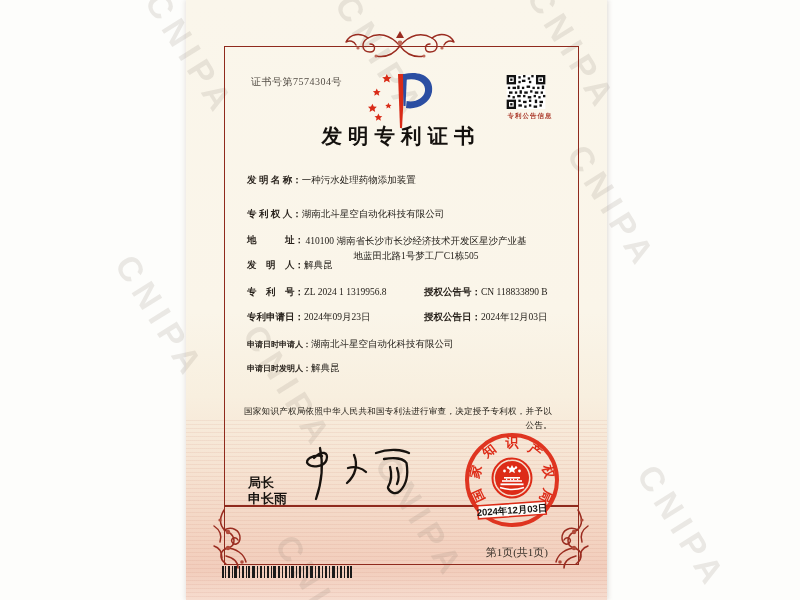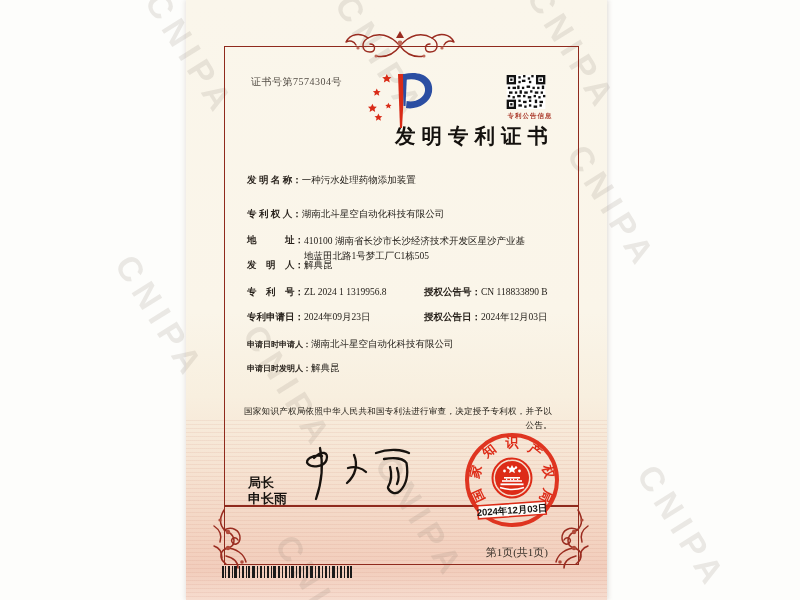--- a/index.html
+++ b/index.html
@@ -18,27 +18,27 @@
       transform:rotate(58deg);transform-origin:left top;white-space:nowrap;z-index:1;}
   
   .frame{position:absolute;left:224px;top:46px;width:353px;height:517px;
          border:1.6px solid #8f2a1d;z-index:2;}
   .sep-line{position:absolute;left:224px;top:505px;width:355px;height:1.6px;
          background:#8f2a1d;z-index:2;}
   .orn{position:absolute;z-index:3;}
   
   .t{position:absolute;z-index:4;color:#221d18;}
   .cert-no{left:251px;top:75px;font-size:10px;letter-spacing:.5px;color:#544e46;}
-  .title{left:242px;top:122px;width:312px;text-align:right;font-size:20.5px;
+  .title{left:242px;top:122px;width:312px;text-align:center;font-size:20.5px;
          font-weight:bold;letter-spacing:6px;text-indent:6px;color:#14110e;}
   .qr-cap{left:501px;top:112px;width:58px;text-align:center;font-size:6.5px;
           font-weight:bold;color:#ab3a2b;letter-spacing:1px;}
   .row{left:247px;font-size:9.5px;line-height:12px;white-space:nowrap;}
   .row .lb{font-weight:bold;color:#2a241e;}
-  .row .val{color:#1f1b16;}
+  .row .val{color:#1f1b16;text-align:center;}
   .row .val-wrap{display:inline-block;vertical-align:top;white-space:normal;
                  width:224px;line-height:14.5px;}
   .row.small .lb{font-size:8px;text-align:center;}
   .stmt{left:240px;width:312px;text-align:right;font-size:8.5px;
         letter-spacing:.3px;color:#242019;line-height:14px;}
   .signer{font-family:Liberation Sans, sans-serif;
           font-size:13px;font-weight:bold;color:#17130f;text-align:center;}
   .page-info{left:242px;top:545px;width:306px;text-align:right;font-size:11px;color:#3a332c;}
   svg{position:absolute;z-index:5;}
 </style>

